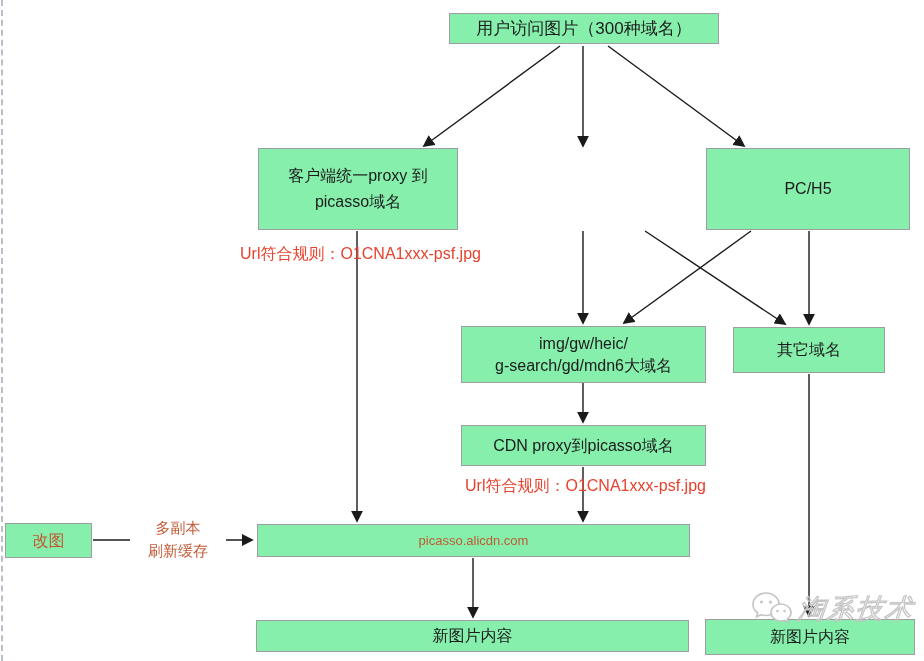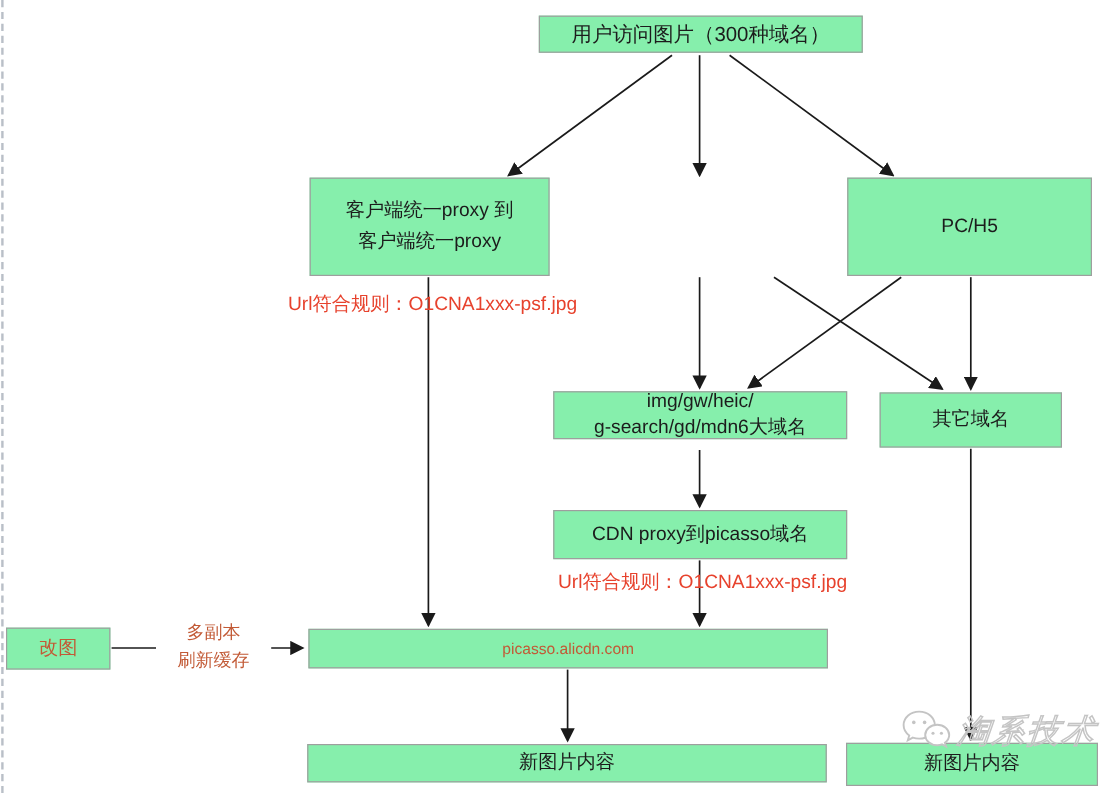--- a/index.html
+++ b/index.html
@@ -22,21 +22,21 @@
   .arrowhead{fill:var(--arrow);}
   .node{
     position:absolute;background:#86efac;border:1px solid var(--box-border);
     display:flex;flex-direction:column;align-items:center;justify-content:center;
     color:#1c1c1c;font-size:16px;line-height:24px;text-align:center;
   }
   .n-user{left:449px;top:13px;width:270px;height:31px;font-size:17px;}
   .n-clientproxy{left:258px;top:148px;width:200px;height:82px;line-height:26px;}
   .n-notupgraded{left:481px;top:148px;width:204px;height:82px;}
   .n-pch5{left:706px;top:148px;width:204px;height:82px;}
-  .n-imgdomains{left:461px;top:326px;width:245px;height:40px;line-height:22px;}
+  .n-imgdomains{left:461px;top:326px;width:245px;height:57px;line-height:22px;}
   .n-otherdomains{left:733px;top:327px;width:152px;height:46px;}
   .n-cdnproxy{left:461px;top:425px;width:245px;height:41px;}
   .n-picasso{left:257px;top:524px;width:433px;height:33px;color:var(--accent-orange);font-size:13px;}
   .n-gaitu{left:5px;top:523px;width:87px;height:35px;color:var(--accent-orange);}
   .n-newcontent{left:256px;top:620px;width:433px;height:32px;}
   .n-oldcontent{left:705px;top:619px;width:210px;height:36px;}
   .annotation{
     position:absolute;color:var(--annotation-red);font-size:16px;line-height:16px;
     text-align:center;white-space:nowrap;
   }
@@ -87,21 +87,21 @@
     <line class="edge" x1="473" y1="558" x2="473" y2="617" marker-end="url(#ah)"></line>
     <line class="edge" x1="93" y1="540" x2="252" y2="540" marker-end="url(#ah)"></line>
   </svg>
 
   <div class="node n-user">
     <span>用户访问图片（300种域名）</span>
   </div>
 
   <div class="node n-clientproxy">
     <span>客户端统一proxy 到</span>
-    <span>客户端统一proxy</span>
+    <span>picasso域名</span>
   </div>
 
 
   <div class="node n-pch5">
     <span>PC/H5</span>
   </div>
 
   <div class="annotation a-rule1">Url符合规则：O1CNA1xxx-psf.jpg</div>
 
   <div class="node n-imgdomains">

